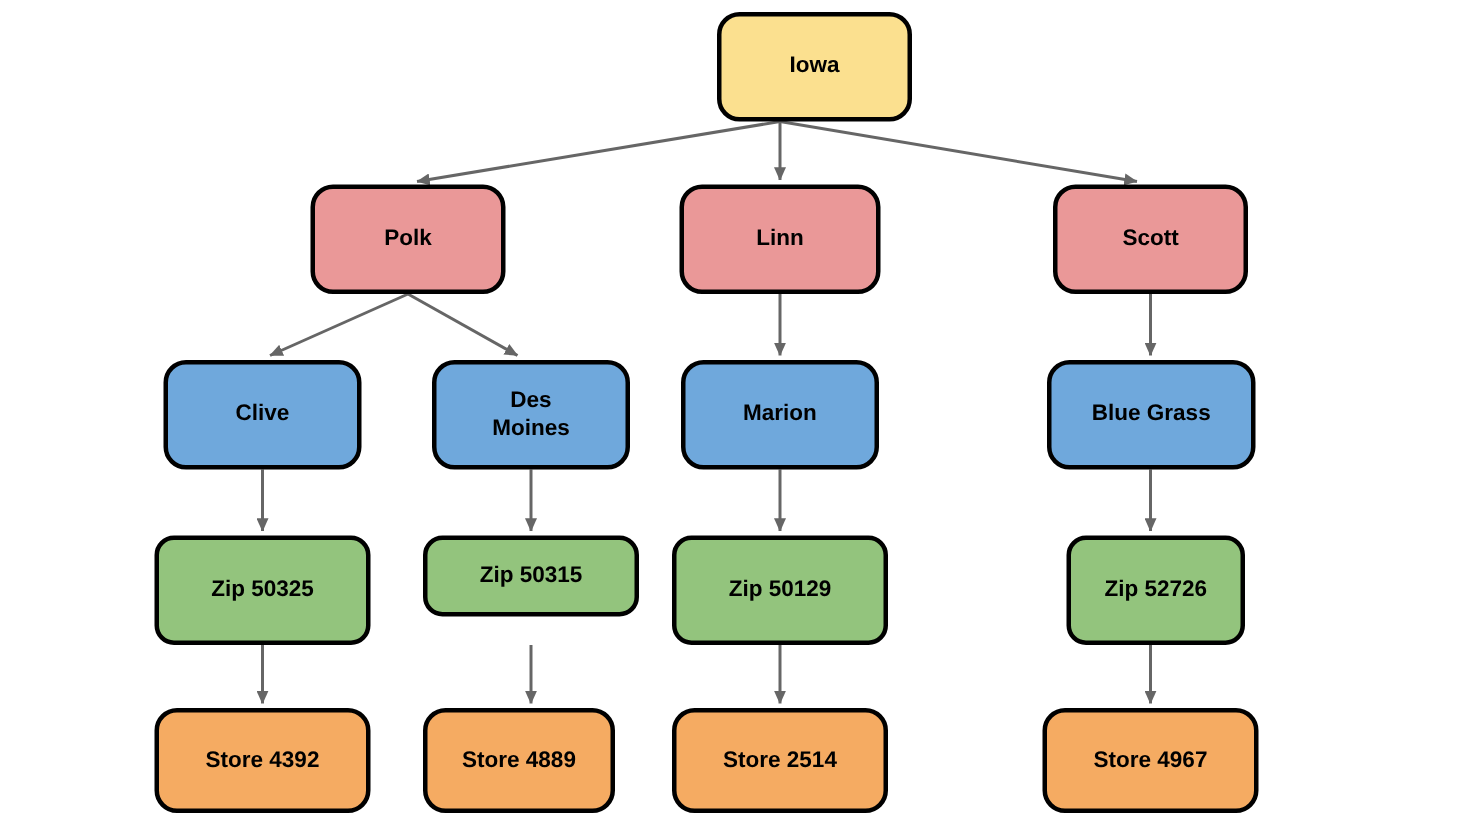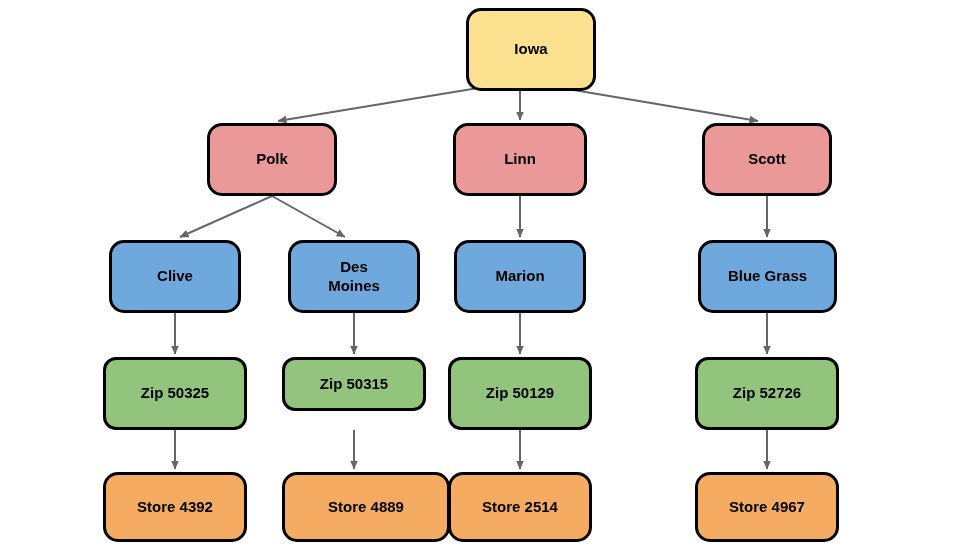--- a/index.html
+++ b/index.html
@@ -74,21 +74,21 @@
     <line x1="175" y1="313" x2="175" y2="354" marker-end="url(#arrowhead)"></line>
     <line x1="354" y1="313" x2="354" y2="354" marker-end="url(#arrowhead)"></line>
     <line x1="520" y1="313" x2="520" y2="354" marker-end="url(#arrowhead)"></line>
     <line x1="767" y1="313" x2="767" y2="354" marker-end="url(#arrowhead)"></line>
     <line x1="175" y1="430" x2="175" y2="469" marker-end="url(#arrowhead)"></line>
     <line x1="354" y1="430" x2="354" y2="469" marker-end="url(#arrowhead)"></line>
     <line x1="520" y1="430" x2="520" y2="469" marker-end="url(#arrowhead)"></line>
     <line x1="767" y1="430" x2="767" y2="469" marker-end="url(#arrowhead)"></line>
   </svg>
 
-  <div class="node node--state" style="left:466px;top:8px;width:130px;height:83px">
+  <div class="node node--state" style="left:478px;top:8px;width:130px;height:73px">
     <span class="node__label">Iowa</span>
   </div>
 
   <div class="node node--county" style="left:207px;top:123px;width:130px;height:73px">
     <span class="node__label">Polk</span>
   </div>
   <div class="node node--county" style="left:453px;top:123px;width:134px;height:73px">
     <span class="node__label">Linn</span>
   </div>
   <div class="node node--county" style="left:702px;top:123px;width:130px;height:73px">
@@ -111,28 +111,28 @@
 
   <div class="node node--zip" style="left:103px;top:357px;width:144px;height:73px">
     <span class="node__label">Zip 50325</span>
   </div>
   <div class="node node--zip" style="left:282px;top:357px;width:144px;height:54px">
     <span class="node__label">Zip 50315</span>
   </div>
   <div class="node node--zip" style="left:448px;top:357px;width:144px;height:73px">
     <span class="node__label">Zip 50129</span>
   </div>
-  <div class="node node--zip" style="left:695px;top:357px;width:144px;height:73px">
+  <div class="node node--zip" style="left:711px;top:357px;width:119px;height:73px">
     <span class="node__label">Zip 52726</span>
   </div>
 
   <div class="node node--store" style="left:103px;top:472px;width:144px;height:70px">
     <span class="node__label">Store 4392</span>
   </div>
-  <div class="node node--store" style="left:282px;top:472px;width:168px;height:70px">
+  <div class="node node--store" style="left:282px;top:472px;width:128px;height:70px">
     <span class="node__label">Store 4889</span>
   </div>
   <div class="node node--store" style="left:448px;top:472px;width:144px;height:70px">
     <span class="node__label">Store 2514</span>
   </div>
   <div class="node node--store" style="left:695px;top:472px;width:144px;height:70px">
     <span class="node__label">Store 4967</span>
   </div>
 
 </div>

